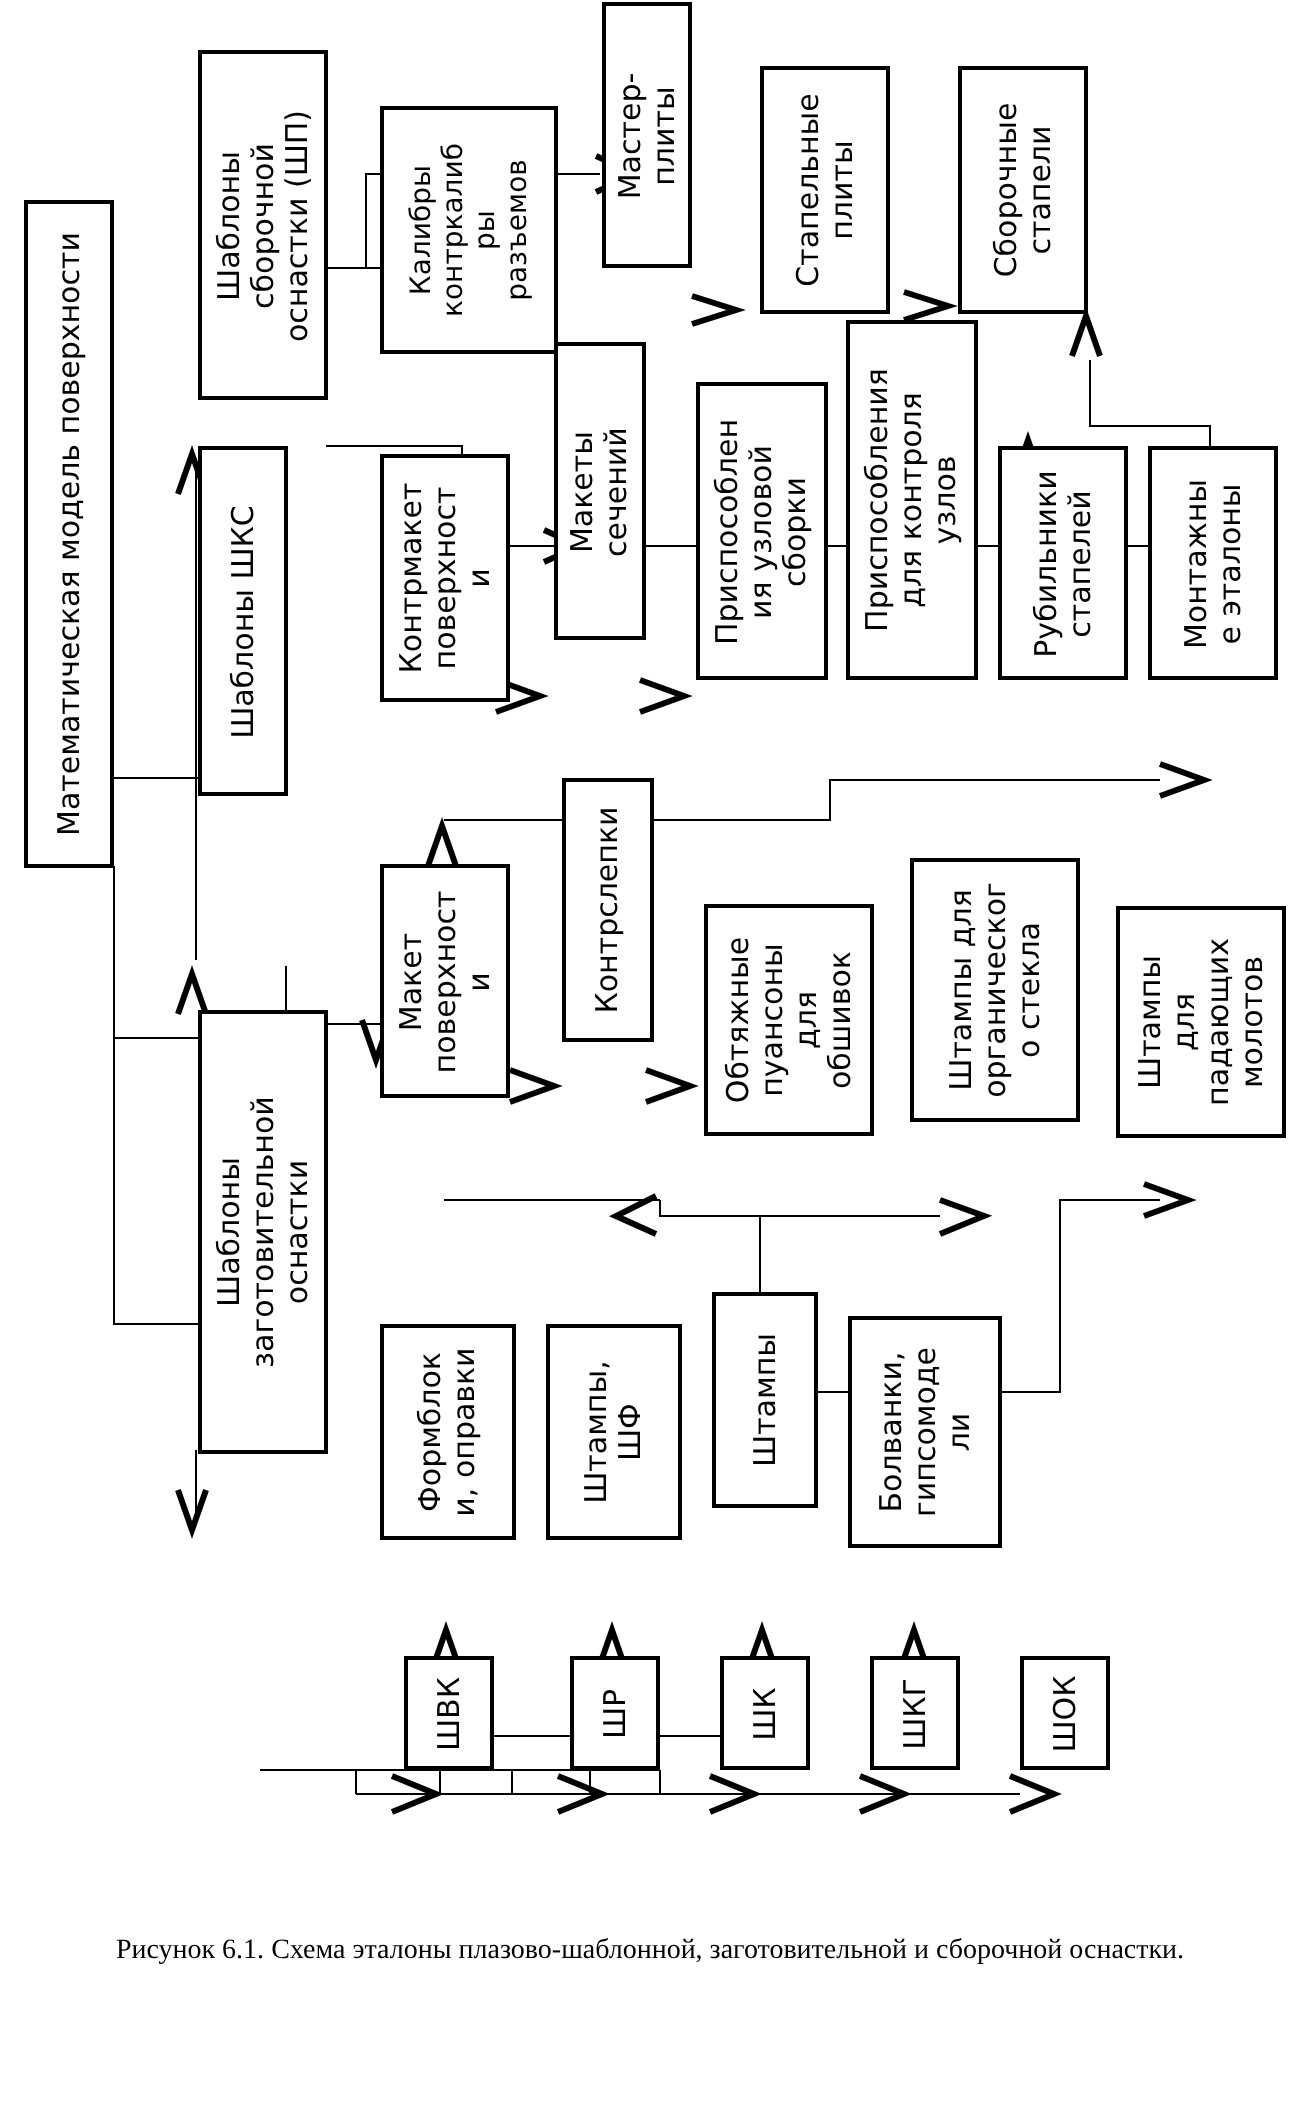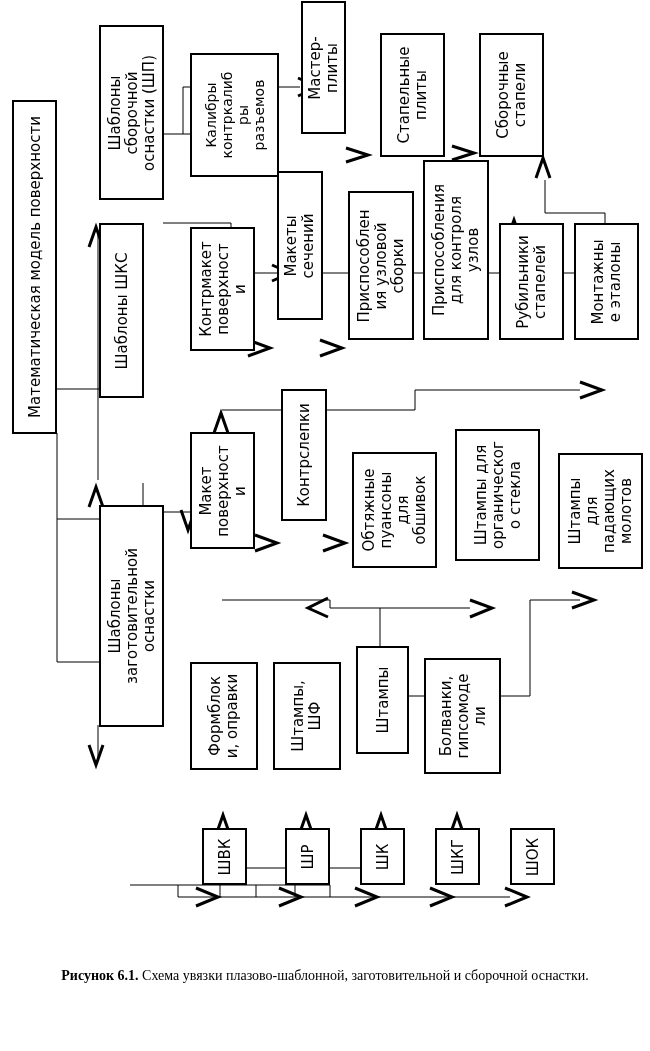--- a/index.html
+++ b/index.html
@@ -4,21 +4,21 @@
 <style>
   html, body { margin: 0; padding: 0; background: #ffffff; }
   body { width: 650px; height: 1051px; position: relative; overflow: hidden; font-family: "DejaVu Sans", sans-serif; }
   #diagram { position: absolute; left: 0; top: 0; width: 650px; height: 940px; }
   .box { position: absolute; border: 2px solid #000; background: #fff; box-sizing: border-box; }
   .lbl { position: absolute; left: 50%; top: 50%; transform: translate(-50%, -50%) rotate(-90deg);
          text-align: center; font-size: 14px; line-height: 16px; color: #000; white-space: pre-line; }
   .lbl.big { font-size: 15px; line-height: 17px; }
   .caption { position: absolute; left: 30px; right: 30px; top: 966px; text-align: center;
              font-family: "Liberation Serif", serif; font-size: 14px; line-height: 20px; color: #000; }
-  .caption b { font-weight: bold; text-align: right; }
+  .caption b { font-weight: normal; text-align: right; }
   svg.lines { position: absolute; left: 0; top: 0; width: 650px; height: 940px; pointer-events: none; }
 </style>
 </head>
 <body>
 
 <div id="diagram">
 
   <svg class="lines" viewBox="0 0 650 940">
     <g stroke="#000" stroke-width="1" fill="none">
 
@@ -208,14 +208,14 @@
   </div>
   <div class="box" style="left:435px;top:828px;width:45px;height:57px;">
     <div class="lbl big" style="width:54px;">ШКГ</div>
   </div>
   <div class="box" style="left:510px;top:828px;width:45px;height:57px;">
     <div class="lbl big" style="width:54px;">ШОК</div>
   </div>
 </div>
 
 <div class="caption">
-  <b>Рисунок 6.1.</b><span> Схема увязки плазово-шаблонной, заготовительной и сборочной оснастки.</span>
+  <b>Рисунок 6.1.</b><span> Схема эталоны плазово-шаблонной, заготовительной и сборочной оснастки.</span>
 </div>
 
 </body></html>

